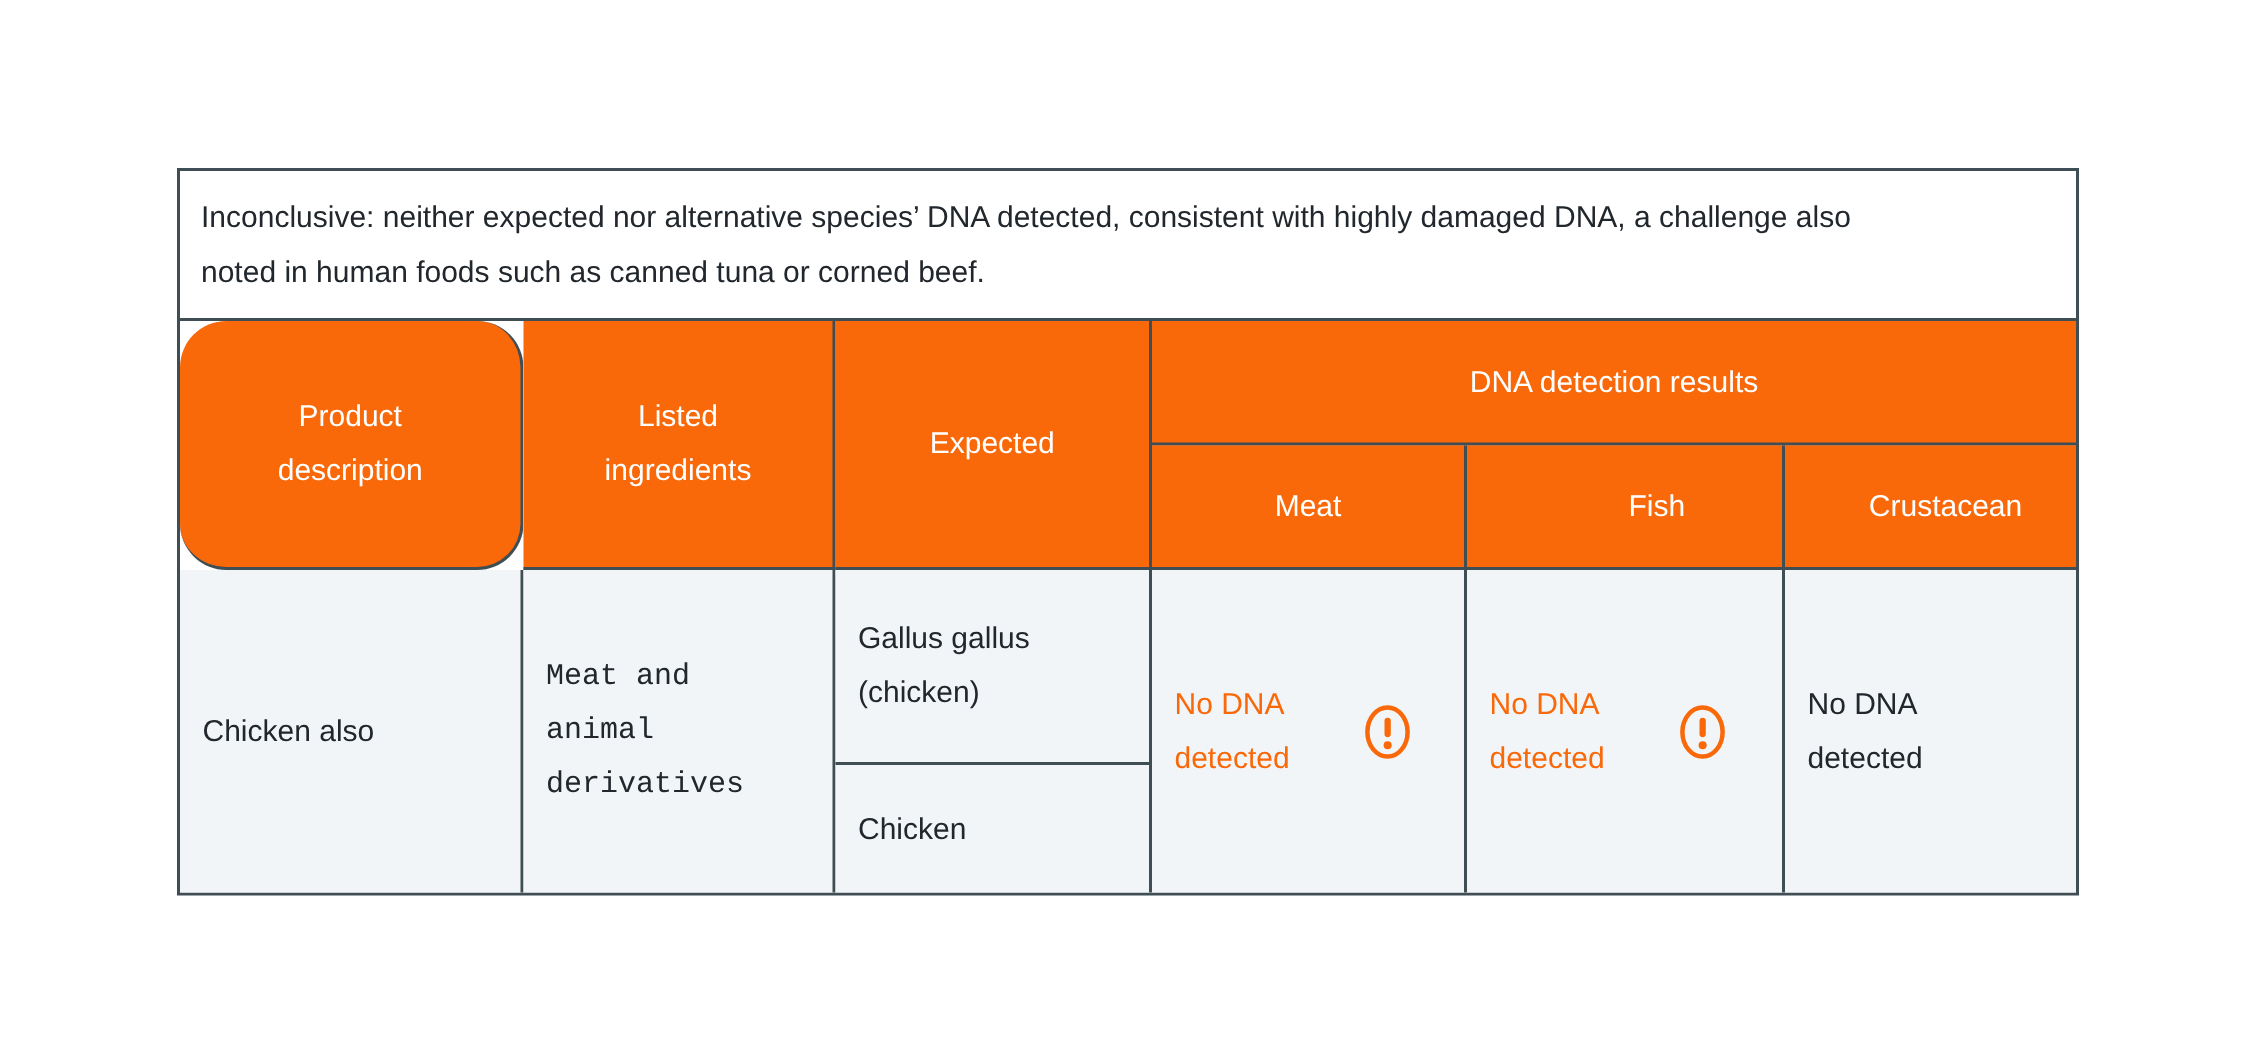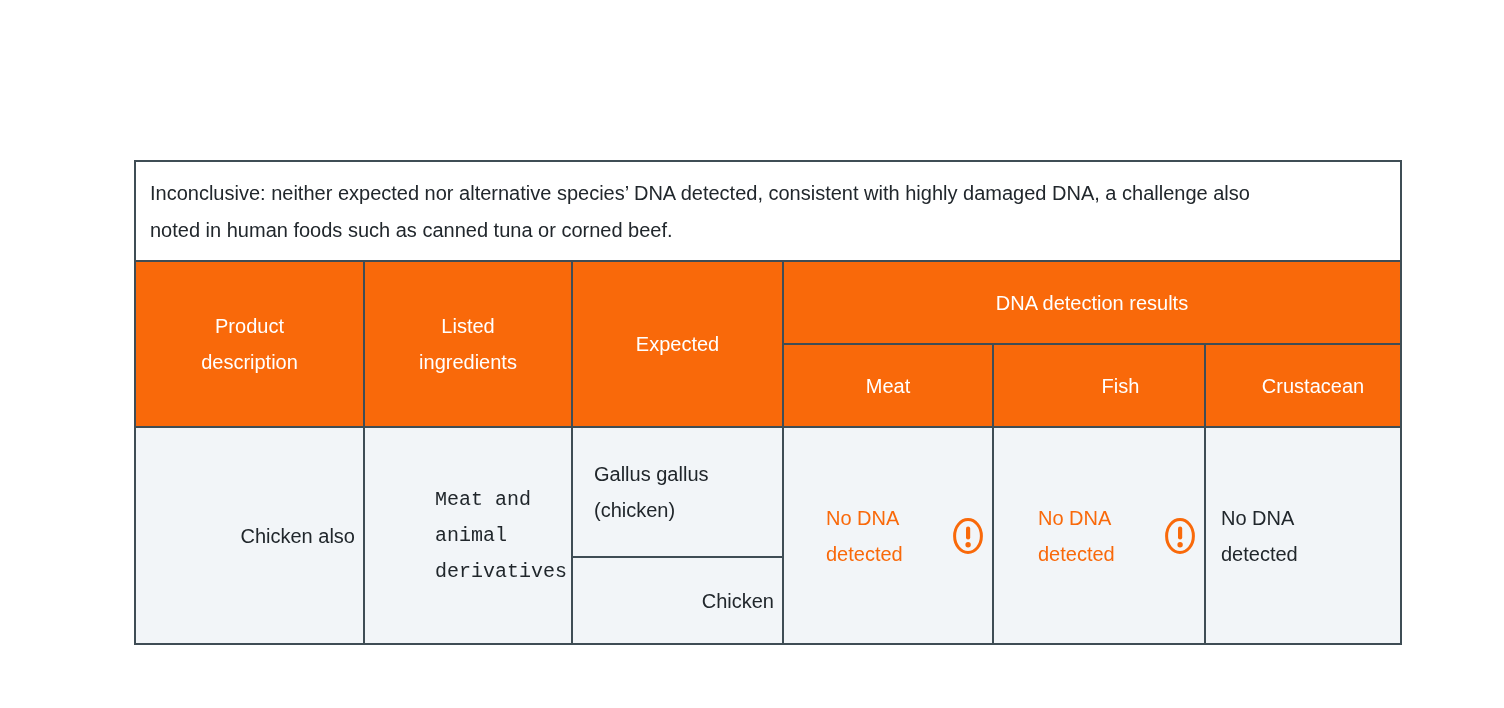--- a/index.html
+++ b/index.html
@@ -6,46 +6,45 @@
     margin: 0;
     padding: 0;
     background: var(--page-bg, #FFFFFF);
     width: 1504px;
     height: 708px;
     font-family: "Liberation Sans", sans-serif;
     -webkit-font-smoothing: antialiased;
   }
   .panel {
     position: absolute;
-    left: 134px;
+    left: 118px;
     top: 112px;
     width: 1268px;
     box-sizing: border-box;
     border: 2px solid var(--border-dark, #3F4D55);
     background: var(--page-bg, #FFFFFF);
-    margin-top: 48px;
   }
   .note {
     box-sizing: border-box;
     height: 100px;
     background: var(--note-bg, #FFFFFF);
     border-bottom: 2px solid var(--border-dark, #3F4D55);
     padding: 13px 14px 0 14px;
     font-size: 20px;
     line-height: 37px;
     color: var(--text-dark, #21272C);
   }
   .note p { margin: 0; max-width: 1120px; }
   .grid {
     display: grid;
     grid-template-columns: 229px 208px 211px 210px 212px 194px;
     grid-template-rows: 83px 83px 130px 85px;
   }
   .cell { box-sizing: border-box; }
-  .br { border-right: 2px solid var(--border-dark, #3F4D55); justify-content: flex-end; }
+  .br { border-right: 2px solid var(--border-dark, #3F4D55); }
   .bb { border-bottom: 2px solid var(--border-dark, #3F4D55); }
   .h {
     background: var(--accent-orange, #F9690A);
     color: var(--header-text, #FFFFFF);
     display: flex;
     align-items: center;
     justify-content: center;
     text-align: center;
     font-size: 20px;
     line-height: 36px;
@@ -54,21 +53,21 @@
     background: var(--cell-bg, #F2F5F8);
     color: var(--text-dark, #21272C);
     display: flex;
     align-items: center;
     font-size: 20px;
     line-height: 36px;
     padding-left: 15px;
     padding-right: 8px;
   }
   
-  .hc-product     { grid-column: 1; grid-row: 1 / 3; }
+  .hc-product     { grid-column: 1; grid-row: 1 / 3; border-radius: 31px; }
   .hc-ingredients { grid-column: 2; grid-row: 1 / 3; }
   .hc-expected    { grid-column: 3; grid-row: 1 / 3; }
   .hc-dna         { grid-column: 4 / 7; grid-row: 1; }
   .hc-meat        { grid-column: 4; grid-row: 2; }
   .hc-fish        { grid-column: 5; grid-row: 2; padding-left: 43px; }
   .hc-crust       { grid-column: 6; grid-row: 2; padding-left: 20px; }
   .dc-product     { grid-column: 1; grid-row: 3 / 5; }
   .dc-ingredients { grid-column: 2; grid-row: 3 / 5; font-family: Liberation Mono, monospace; }
   .dc-exp1        { grid-column: 3; grid-row: 3; }
   .dc-exp2        { grid-column: 3; grid-row: 4; }

